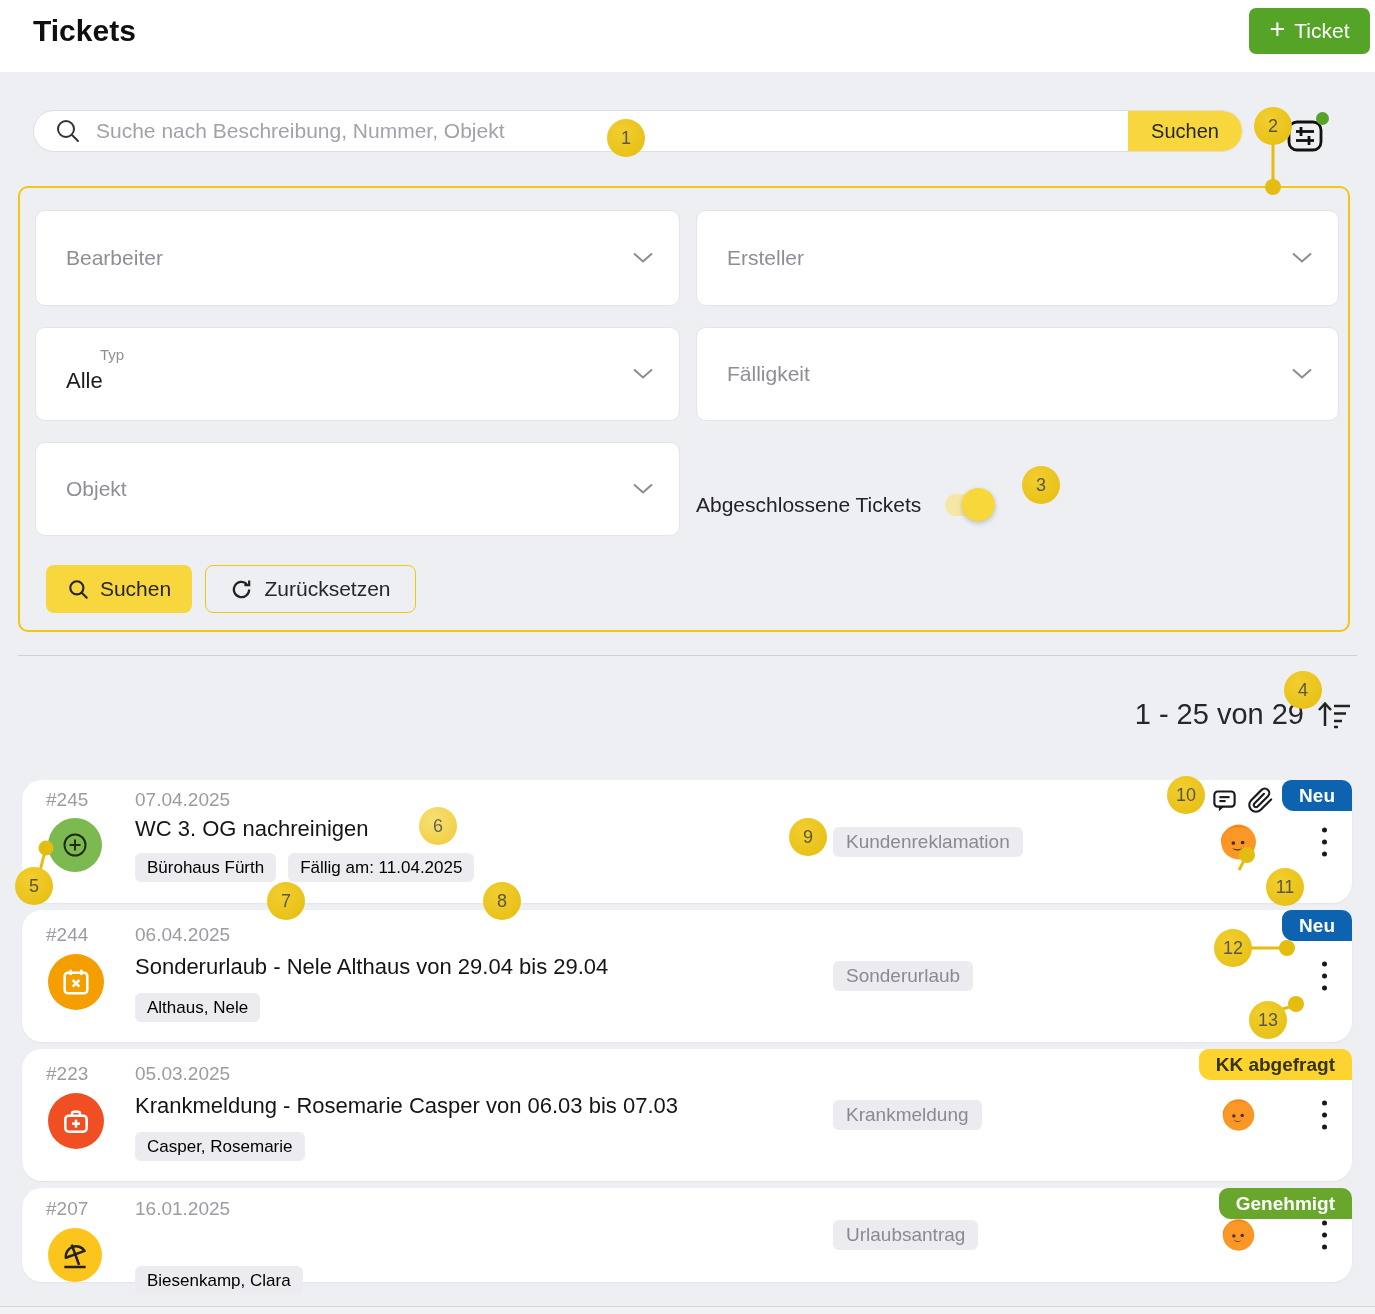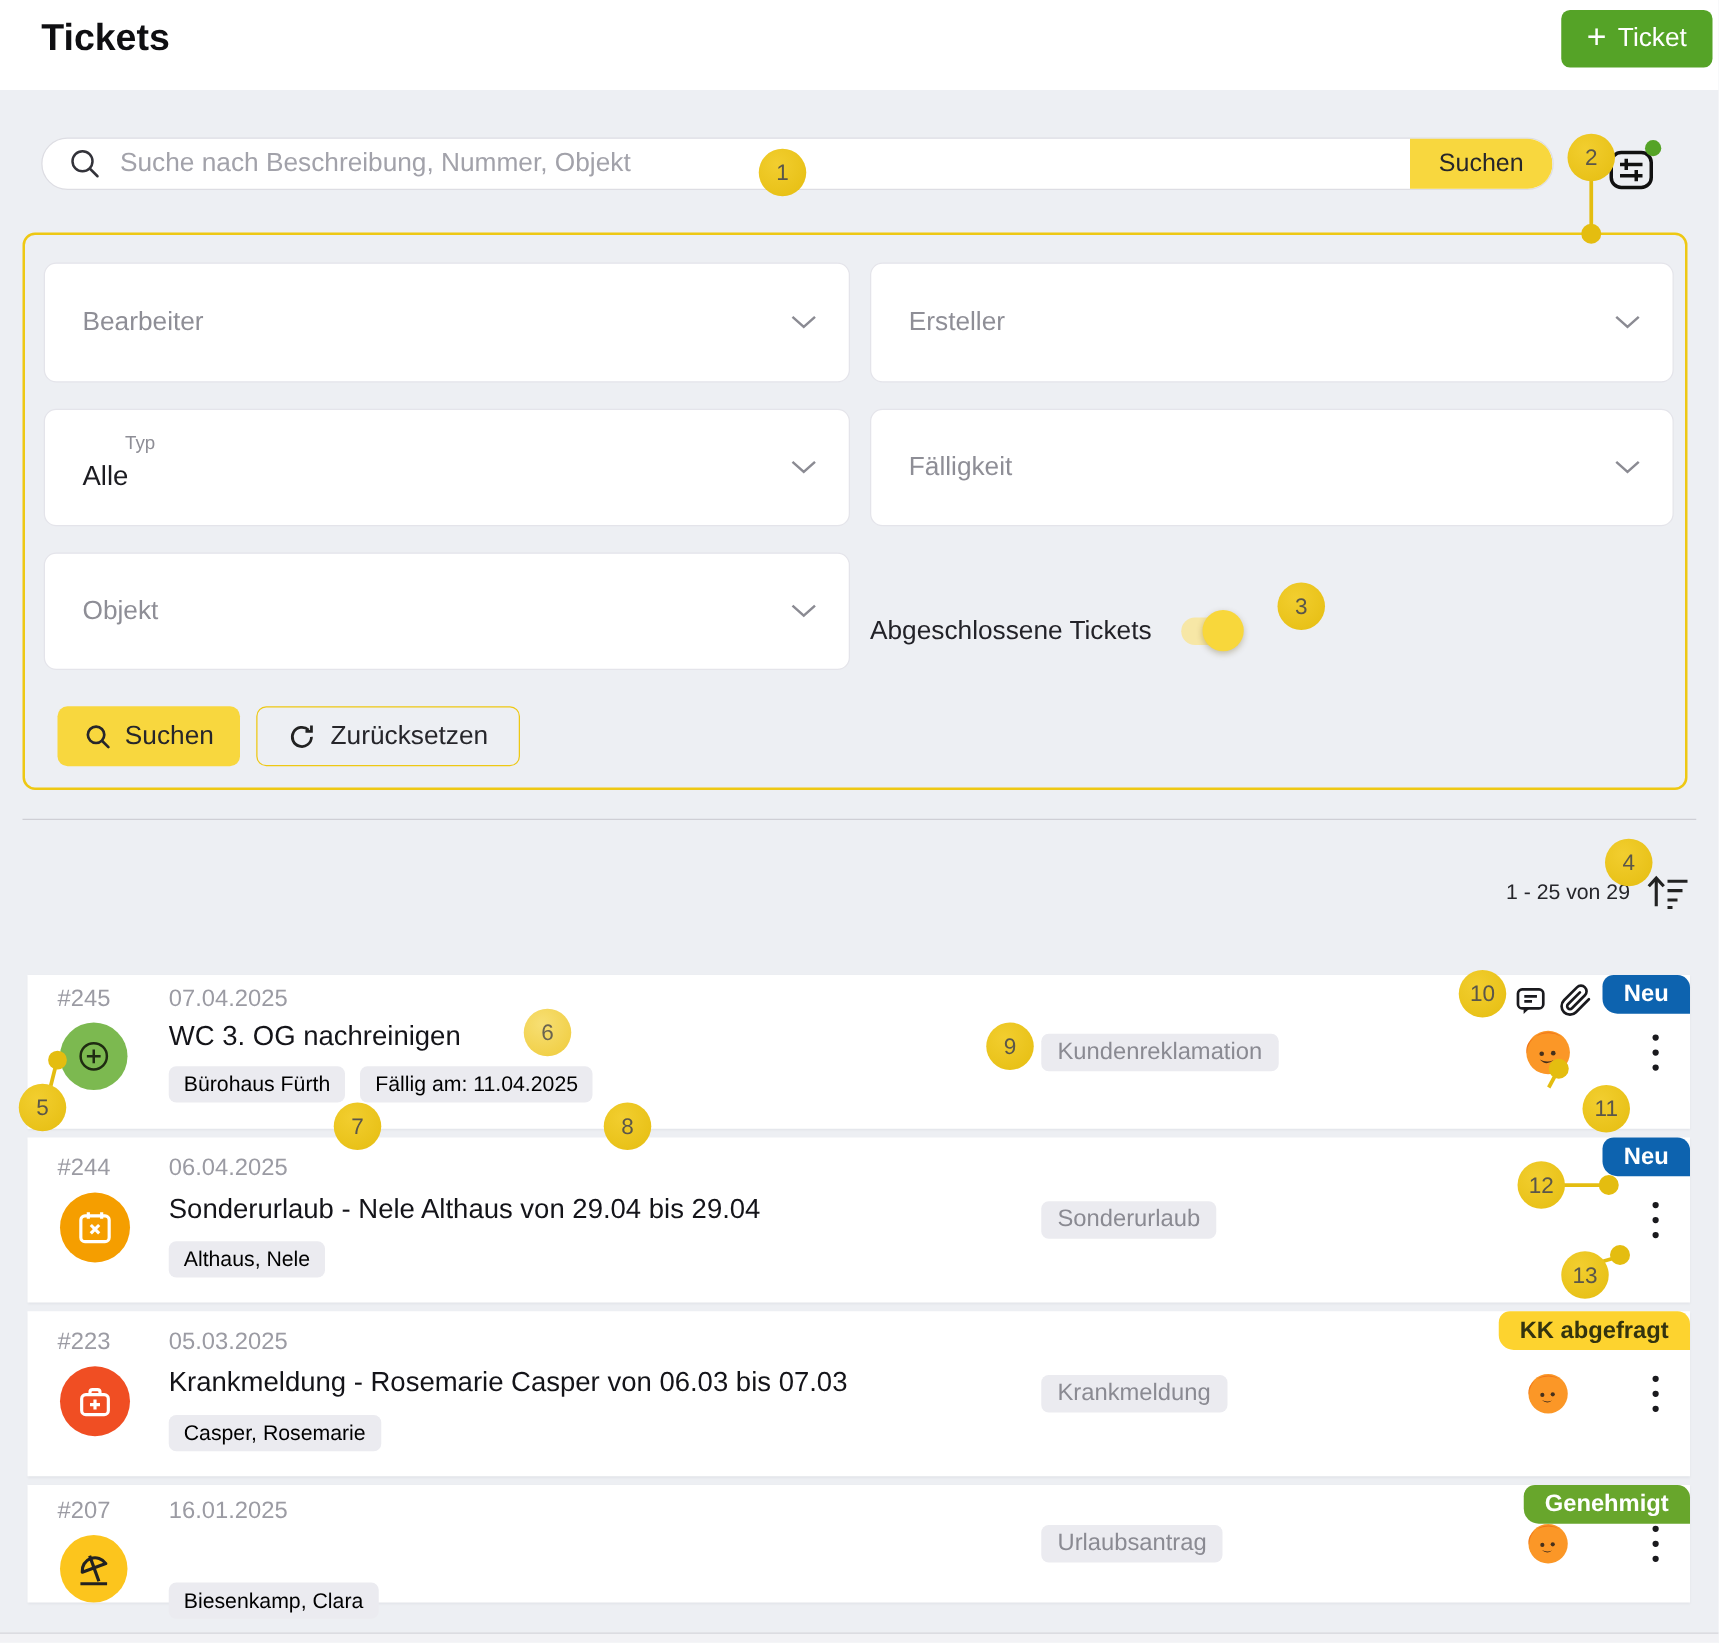--- a/index.html
+++ b/index.html
@@ -44,25 +44,25 @@
                   background:#f8d73b; box-shadow:0 2px 5px rgba(90,70,0,.3); }
   .btn-panel-search { position:absolute; left:26px; top:377px; width:146px; height:48px; background:#f8d73e; border:none;
                       border-radius:8px; display:flex; align-items:center; justify-content:center; gap:10px;
                       font-size:21px; color:#26262b; cursor:pointer; font-family:inherit; }
   .btn-reset { position:absolute; left:185px; top:377px; width:211px; height:48px; background:transparent;
                border:1.5px solid #eec813; border-radius:8px; display:flex; align-items:center; justify-content:center; gap:11px;
                font-size:21px; color:#26262b; cursor:pointer; font-family:inherit; }
 
   .divider { position:absolute; left:18px; top:655px; width:1339px; height:0; border-top:1.5px solid #cfcfd5; }
   .pagerow { position:absolute; left:0; top:698px; width:1352px; display:flex; align-items:center; justify-content:flex-end; gap:12px; }
-  .pagetext { font-size:17px; color:#26262b; }
+  .pagetext { font-size:29px; color:#26262b; }
   .sort-btn { background:none; border:none; cursor:pointer; display:flex; padding:0; }
 
   
-  .card { position:absolute; left:22px; width:1330px; background:#fff; border-radius:0; box-shadow:0 1px 2px rgba(20,20,40,.05); cursor:pointer; }
+  .card { position:absolute; left:22px; width:1330px; background:#fff; border-radius:20px; box-shadow:0 1px 2px rgba(20,20,40,.05); cursor:pointer; }
   .tnum  { position:absolute; left:24px; font-size:19px; color:#9b9ba3; }
   .tdate { position:absolute; left:113px; font-size:19px; color:#9b9ba3; }
   .ttitle{ position:absolute; left:113px; font-size:22px; font-weight:500; color:#141419; }
   .tags  { position:absolute; left:113px; display:flex; gap:12px; }
   .tag   { height:29px; display:flex; align-items:center; padding:0 12px; background:#ebebf0; border-radius:6px;
            font-size:17px; color:#000000; white-space:nowrap; }
   .icirc { position:absolute; left:26px; border-radius:50%; display:flex; align-items:center; justify-content:center; }
   .cat   { position:absolute; left:811px; top:50%; transform:translateY(-50%); height:30px; display:flex; align-items:center;
            padding:0 13px; background:#ebebf0; border-radius:6px; font-size:19px; color:#8a8a92; white-space:nowrap; }
   .badge { position:absolute; top:0; right:0; height:31px; display:flex; align-items:center; padding:0 17px;

